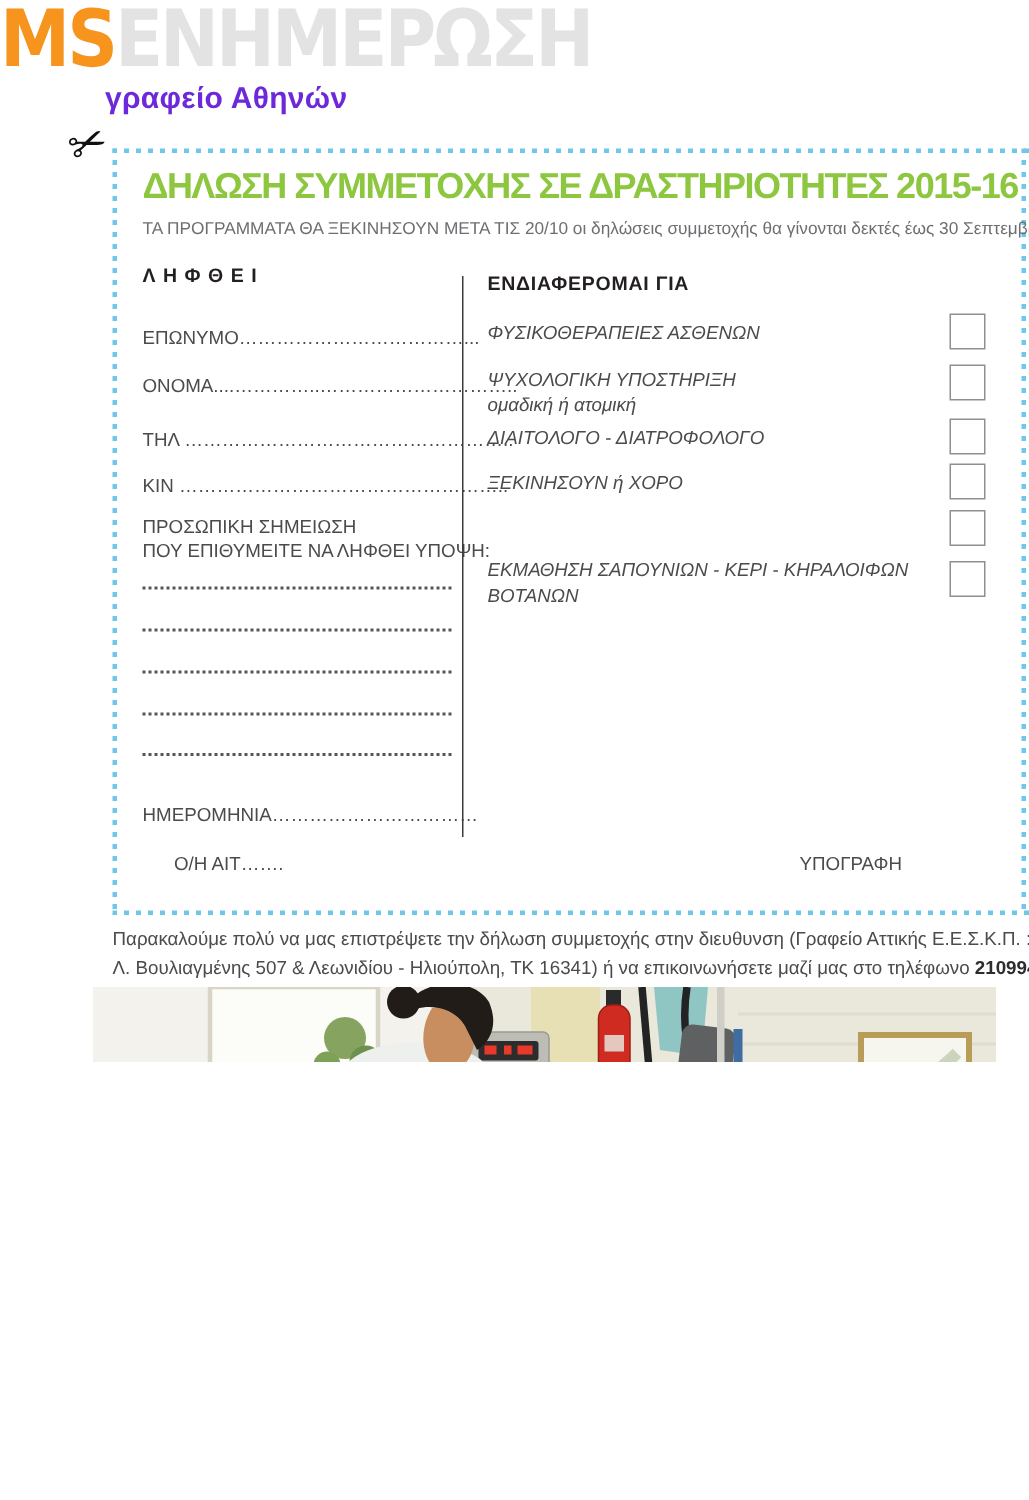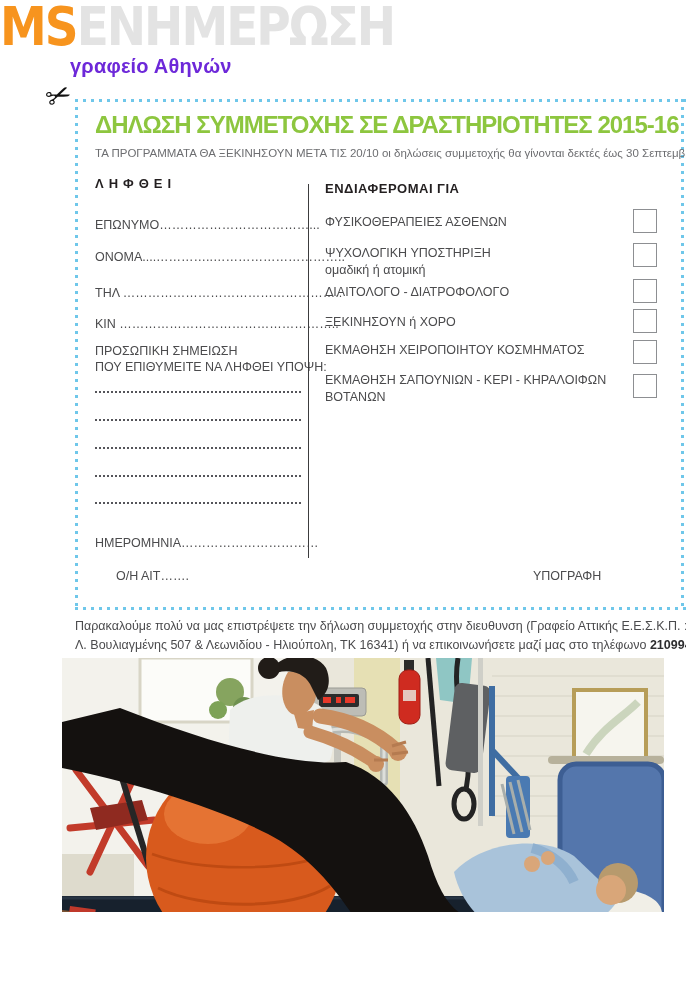--- a/index.html
+++ b/index.html
@@ -1,17 +1,17 @@
 <!DOCTYPE html>
 <html><head>
 <meta charset="utf-8">
 <style>
   html,body{margin:0;padding:0;background:#ffffff;}
   #page{
-    position:relative;width:686px;height:912px;background:#ffffff;overflow:hidden;
+    position:relative;width:686px;height:708px;background:#ffffff;overflow:hidden;
     font-family:"Liberation Sans", sans-serif;color:#4b4b4d;
   }
   .abs{position:absolute;}
 
   
   #masthead{
     left:0;top:-4px;font-weight:bold;font-size:47px;letter-spacing:-2px;
     transform:scaleY(1.12);transform-origin:top left;white-space:nowrap;
     font-family:"DejaVu Sans", sans-serif;
   }
@@ -27,21 +27,21 @@
   
   #form-title{left:95px;top:111px;font-size:24px;font-weight:bold;color:#8dc63f;letter-spacing:-1px;white-space:nowrap;}
   #form-subtitle{left:95px;top:147px;font-size:11.5px;color:#6d6e71;white-space:nowrap;}
   .col-heading{font-size:13px;font-weight:bold;color:#231f20;}
   #aitisi-heading{left:95px;top:176px;letter-spacing:5px;}
   #interests-heading{left:325px;top:181px;letter-spacing:0.5px;}
   .field-label{left:95px;font-size:12.5px;color:#4b4b4d;white-space:nowrap;}
   .note-heading{left:95px;font-size:12.5px;line-height:16px;color:#4b4b4d;}
   .write-line{left:95px;width:206px;height:0;border-top:2px dotted #55555a;}
   #col-divider{left:308px;top:184px;width:1px;height:374px;background:#3c3c3e;}
-  .interest-label{left:325px;font-size:12.5px;line-height:17px;color:#4b4b4d;white-space:nowrap;}
+  .interest-label{left:325px;font-size:12.5px;line-height:17px;color:#4b4b4d;white-space:nowrap;font-style:italic;}
   .checkbox{left:633px;width:24px;height:24px;border:1px solid #8d8f92;background:#fff;box-sizing:border-box;}
   #signature-label{left:533px;top:569px;font-size:12.5px;color:#4b4b4d;}
 
   
   #return-note{left:75px;top:617px;width:586px;text-align:center;font-size:12.5px;line-height:19px;color:#4b4b4d;white-space:nowrap;}
   #return-note b{color:#2d2d2f;}
 
   
   #photo{left:62px;top:658px;width:602px;height:294px;}
 
@@ -91,21 +91,20 @@
 
   <div id="interests-heading" class="abs col-heading">ΕΝΔΙΑΦΕΡΟΜΑΙ ΓΙΑ</div>
 
   <div class="abs interest-label" style="top:214px;">ΦΥΣΙΚΟΘΕΡΑΠΕΙΕΣ ΑΣΘΕΝΩΝ</div>
   <div class="abs interest-label" style="top:245px;">
     <div>ΨΥΧΟΛΟΓΙΚΗ ΥΠΟΣΤΗΡΙΞΗ</div>
     <div>ομαδική ή ατομική</div>
   </div>
   <div class="abs interest-label" style="top:284px;">ΔΙΑΙΤΟΛΟΓΟ - ΔΙΑΤΡΟΦΟΛΟΓΟ</div>
   <div class="abs interest-label" style="top:314px;">ΞΕΚΙΝΗΣΟΥΝ ή ΧΟΡΟ</div>
-  <div class="abs interest-label" style="top:342px;">ΕΚΜΑΘΗΣΗ ΧΕΙΡΟΠΟΙΗΤΟΥ ΚΟΣΜΗΜΑΤΟΣ</div>
   <div class="abs interest-label" style="top:372px;">
     <div>ΕΚΜΑΘΗΣΗ ΣΑΠΟΥΝΙΩΝ - ΚΕΡΙ - ΚΗΡΑΛΟΙΦΩΝ</div>
     <div>ΒΟΤΑΝΩΝ</div>
   </div>
 
   <div class="abs checkbox" style="top:209px;"></div>
   <div class="abs checkbox" style="top:243px;"></div>
   <div class="abs checkbox" style="top:279px;"></div>
   <div class="abs checkbox" style="top:309px;"></div>
   <div class="abs checkbox" style="top:340px;"></div>

